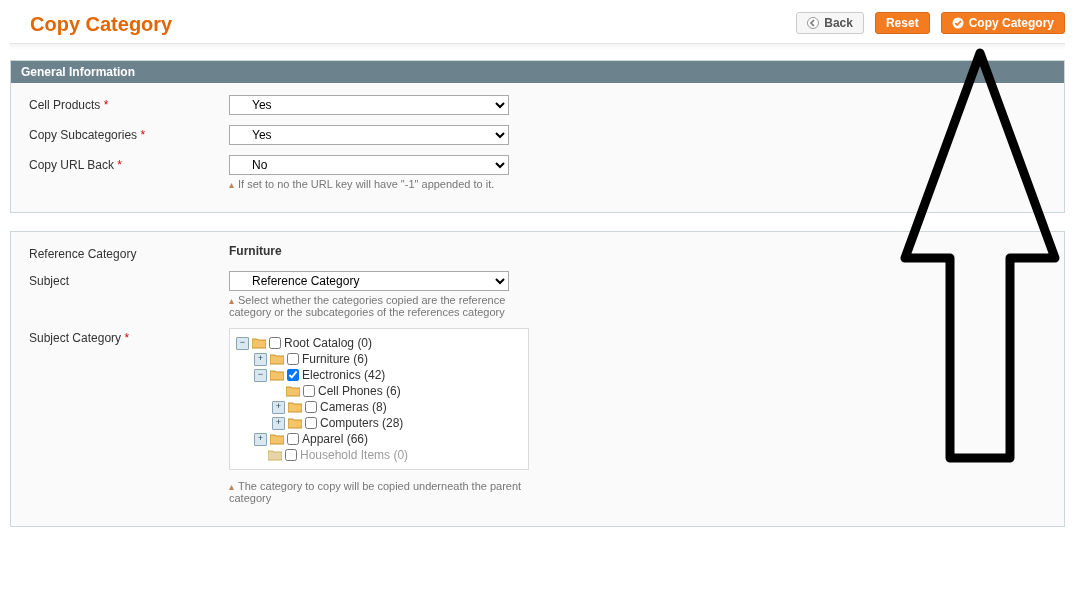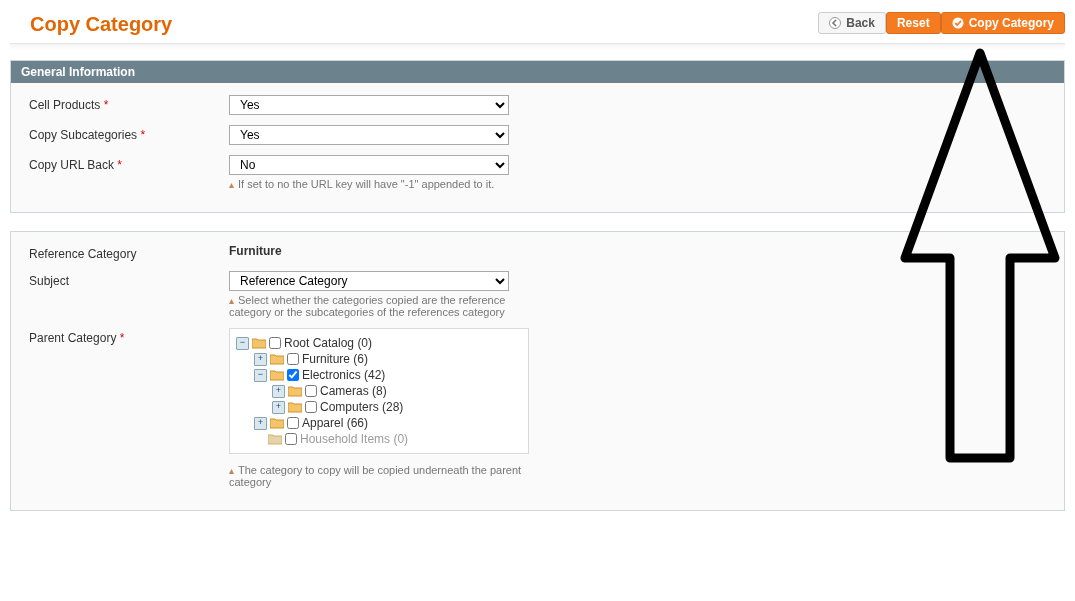--- a/index.html
+++ b/index.html
@@ -1,31 +1,31 @@
 <!DOCTYPE html>
 <html><head>
 <meta charset="utf-8">
 <style>
   html,body{margin:0;padding:0;background:#fff;font-family:Arial,Helvetica,sans-serif;font-size:12px;color:#333;}
   .page{width:1075px;padding:12px 10px 20px 10px;box-sizing:border-box;}
   .header{display:flex;align-items:center;justify-content:space-between;}
   .page-title{color:#e26703;font-size:20px;font-weight:bold;margin:0 0 6px 20px;}
-  .btn-row{display:flex;gap:0;align-items:center;margin-bottom:9px;}
+  .btn-row{display:flex;gap:11px;align-items:center;margin-bottom:9px;}
   .btn{display:inline-flex;align-items:center;gap:5px;border:1px solid #ccc;border-radius:3px;padding:3px 10px;background:#f6f6f6;color:#555;font-weight:bold;font-size:12px;cursor:pointer;}
   .btn.orange{background:#f47b20;border-color:#d96b19;color:#fff;}
   .btn .ic{width:12px;height:12px;display:inline-flex;align-items:center;justify-content:center;}
   .hr{height:6px;border-top:1px solid #e4e4e4;background:linear-gradient(#f4f4f4,#fff);margin:0 0 10px 0;}
   .section{border:1px solid #cfd6d9;margin-bottom:18px;}
   .section-head{background:#6c838e;color:#fff;font-weight:bold;padding:4px 10px;font-size:12px;}
   .section-body{background:#fafafa;padding:12px 18px;}
   .row{display:flex;align-items:flex-start;margin-bottom:10px;}
   .label{width:200px;padding-top:3px;color:#333;}
   .req{color:#d40707;}
   .field{flex:0 0 auto;}
-  select.control{width:280px;border:1px solid #aaa;background:#fff;font-size:12px;padding:1px 6px;}
+  select.control{width:280px;border:1px solid #aaa;background:#fff;font-size:12px;padding:1px 18px;}
   .hint{color:#777;font-size:11px;margin-top:3px;max-width:300px;}
   .hint::before{content:"▴";color:#c0855a;margin-right:4px;font-size:10px;}
   .static{font-weight:bold;}
   .tree-box{border:1px solid #d7dbdd;background:#fff;width:290px;padding:6px 4px;}
   .tree ul{list-style:none;margin:0;padding-left:18px;}
   .tree>ul{padding-left:2px;}
   .node{display:flex;align-items:center;gap:3px;padding:1px 0;color:#333;white-space:nowrap;}
   .node.dim{color:#9c9c9c;}
   .tgl{width:11px;height:11px;border:1px solid #8aa4b3;background:#d9e7f0;color:#2a4d63;font-size:9px;line-height:9px;text-align:center;display:inline-block;cursor:pointer;border-radius:1px;}
   .tgl.blank{border:none;background:transparent;}
@@ -110,21 +110,21 @@
       <div class="row">
         <div class="label">Subject</div>
         <div class="field">
           <select class="control">
             <option>Reference Category</option>
           </select>
           <div class="hint">Select whether the categories copied are the reference category or the subcategories of the references category</div>
         </div>
       </div>
       <div class="row">
-        <div class="label"><span>Parent Category</span> <span class="req">*</span></div>
+        <div class="label"><span>Subject Category</span> <span class="req">*</span></div>
         <div class="field">
           <div class="tree-box tree">
             <ul>
               <li>
                 <div class="node">
                   <span class="tgl">−</span>
                   <span class="folder">
                         <svg viewBox="0 0 14 12">
                           <path d="M0 2h5l1 1h8v8H0z" fill="#f5c36a" stroke="#c9962f"></path>
                         </svg>
@@ -150,20 +150,32 @@
                       <span class="tgl">−</span>
                       <span class="folder">
                             <svg viewBox="0 0 14 12">
                               <path d="M0 2h5l1 1h8v8H0z" fill="#f5c36a" stroke="#c9962f"></path>
                             </svg>
                           </span>
                       <input type="checkbox" class="cb" checked="" style="">
                       <span>Electronics (42)</span>
                     </div>
                     <ul>
+                      <li>
+                        <div class="node">
+                          <span class="tgl blank"></span>
+                          <span class="folder">
+                                <svg viewBox="0 0 14 12">
+                                  <path d="M0 2h5l1 1h8v8H0z" fill="#f5c36a" stroke="#c9962f"></path>
+                                </svg>
+                              </span>
+                          <input type="checkbox" class="cb" style="">
+                          <span>Cell Phones (6)</span>
+                        </div>
+                      </li>
                       <li>
                         <div class="node">
                           <span class="tgl">+</span>
                           <span class="folder">
                                 <svg viewBox="0 0 14 12">
                                   <path d="M0 2h5l1 1h8v8H0z" fill="#f5c36a" stroke="#c9962f"></path>
                                 </svg>
                               </span>
                           <input type="checkbox" class="cb" style="">
                           <span>Cameras (8)</span>

